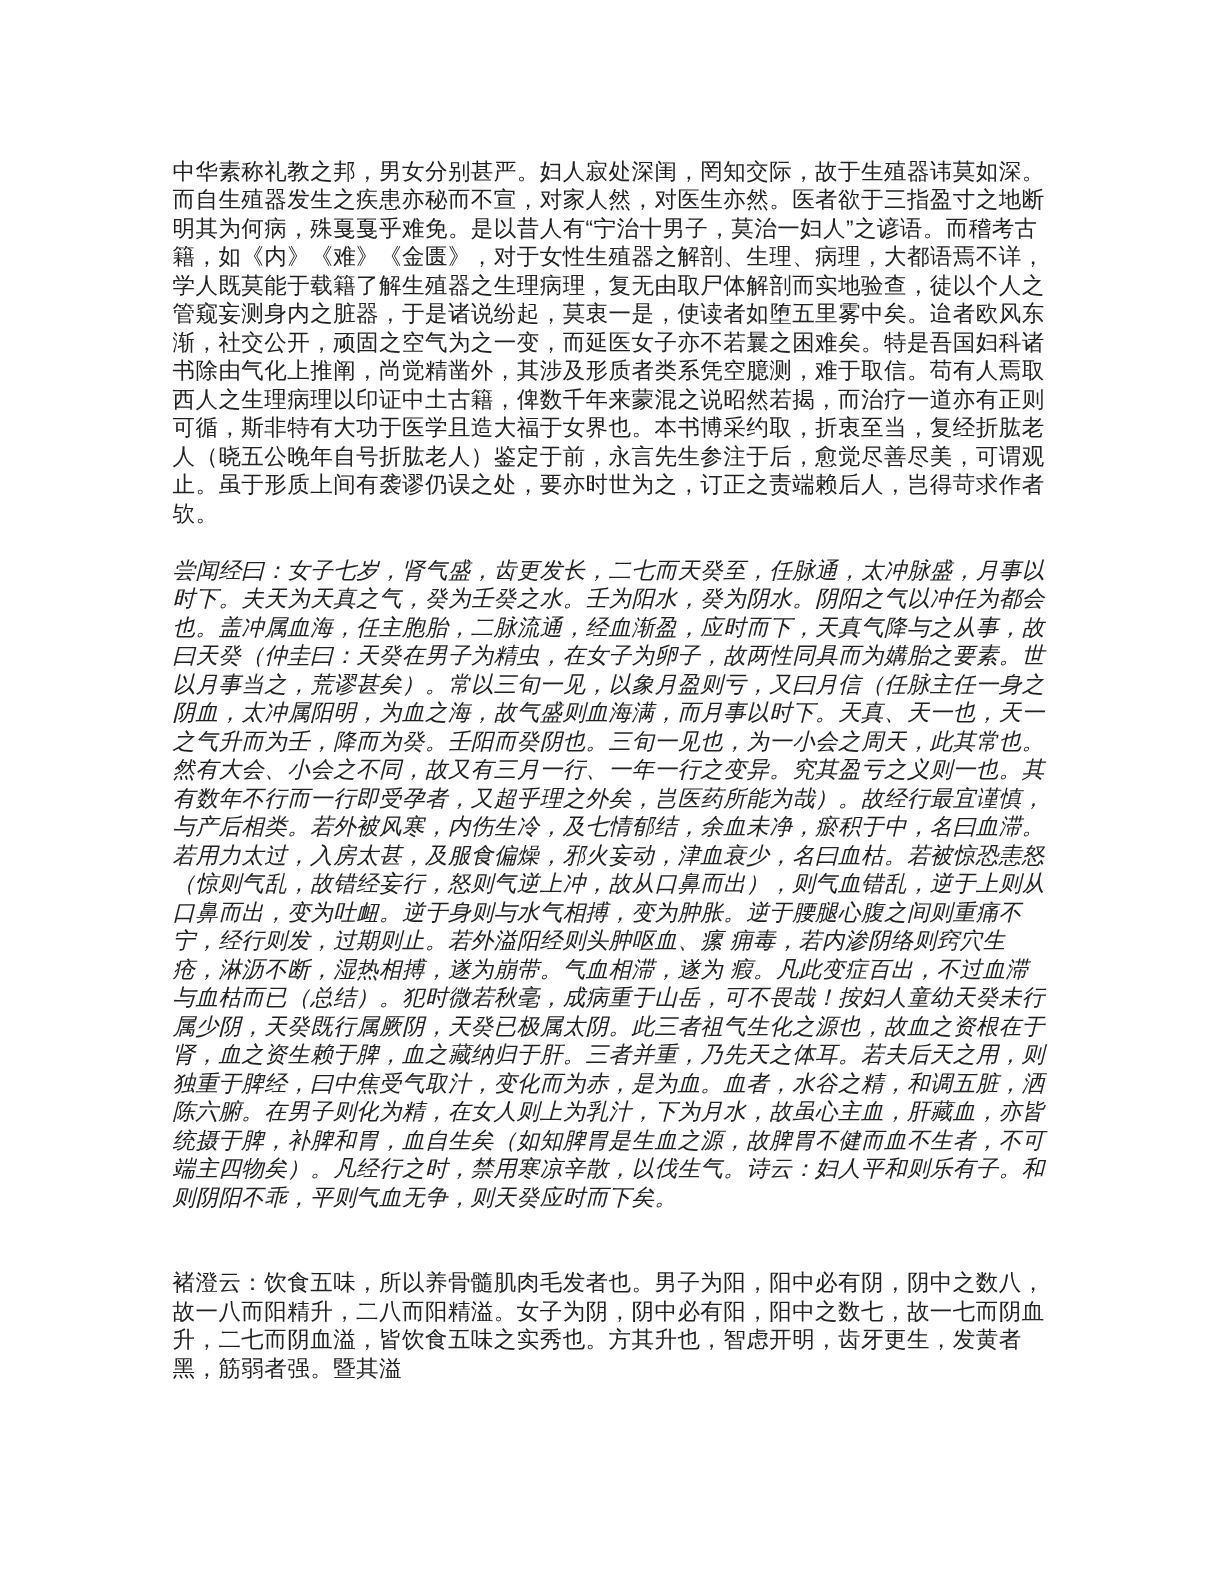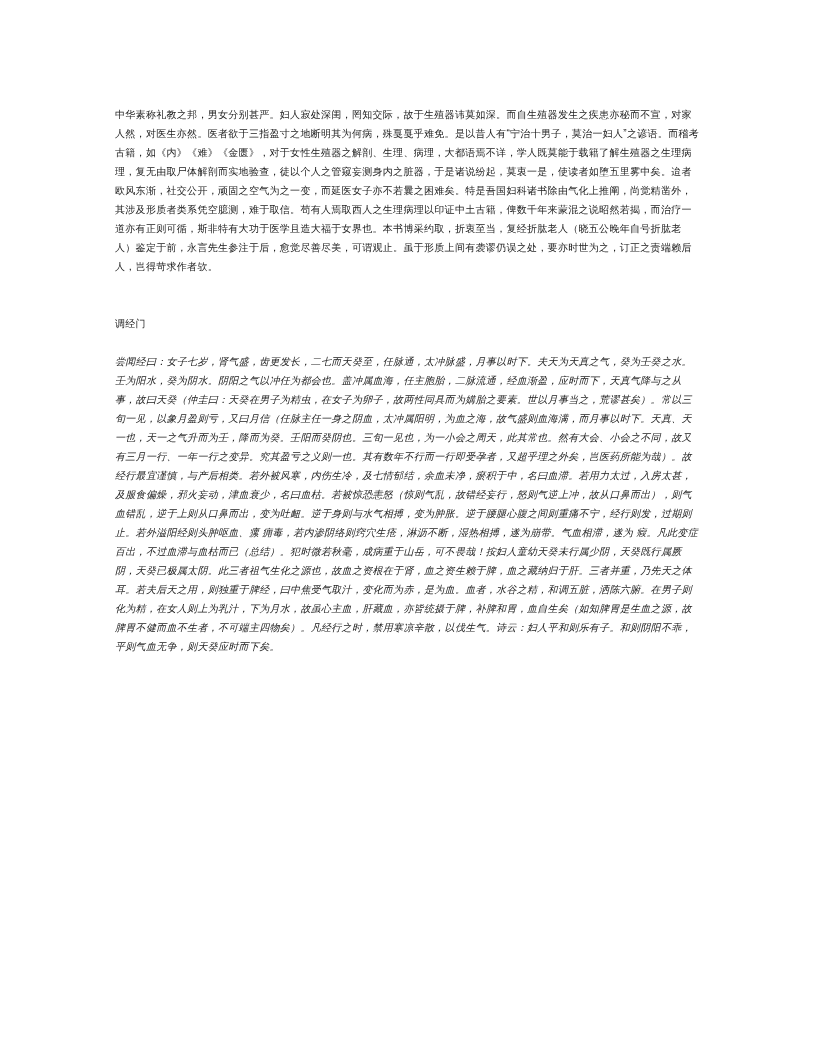--- a/index.html
+++ b/index.html
@@ -14,21 +14,21 @@
   }
   .page {
     width: 816px;
     height: 1056px;
     box-sizing: border-box;
     padding: 105px 116px 0 115px;
     background: #ffffff;
   }
   .content {
     font-family: "Liberation Sans", "DejaVu Sans", sans-serif;
-    font-size: 10px;
+    font-size: 15px;
     line-height: 19px;
     letter-spacing: 0.3px;
     color: #222222;
     text-align: left;
     word-break: break-all;
   }
   .content p {
     margin: 0;
   }
   
@@ -37,21 +37,21 @@
 </style>
 </head>
 <body>
 
 <div class="page">
   <div class="content">
 
     <p>中华素称礼教之邦，男女分别甚严。妇人寂处深闺，罔知交际，故于生殖器讳莫如深。而自生殖器发生之疾患亦秘而不宣，对家人然，对医生亦然。医者欲于三指盈寸之地断明其为何病，殊戛戛乎难免。是以昔人有“宁治十男子，莫治一妇人”之谚语。而稽考古籍，如《内》《难》《金匮》，对于女性生殖器之解剖、生理、病理，大都语焉不详，学人既莫能于载籍了解生殖器之生理病理，复无由取尸体解剖而实地验查，徒以个人之管窥妄测身内之脏器，于是诸说纷起，莫衷一是，使读者如堕五里雾中矣。迨者欧风东渐，社交公开，顽固之空气为之一变，而延医女子亦不若曩之困难矣。特是吾国妇科诸书除由气化上推阐，尚觉精凿外，其涉及形质者类系凭空臆测，难于取信。苟有人焉取西人之生理病理以印证中土古籍，俾数千年来蒙混之说昭然若揭，而治疗一道亦有正则可循，斯非特有大功于医学且造大福于女界也。本书博采约取，折衷至当，复经折肱老人（晓五公晚年自号折肱老人）鉴定于前，永言先生参注于后，愈觉尽善尽美，可谓观止。虽于形质上间有袭谬仍误之处，要亦时世为之，订正之责端赖后人，岂得苛求作者欤。</p>
 
 
-    <p class="gap-2">调经门</p>
 
 
     <p class="gap-1">尝闻经曰：女子七岁，肾气盛，齿更发长，二七而天癸至，任脉通，太冲脉盛，月事以时下。夫天为天真之气，癸为壬癸之水。壬为阳水，癸为阴水。阴阳之气以冲任为都会也。盖冲属血海，任主胞胎，二脉流通，经血渐盈，应时而下，天真气降与之从事，故曰天癸（仲圭曰：天癸在男子为精虫，在女子为卵子，故两性同具而为媾胎之要素。世以月事当之，荒谬甚矣）。常以三旬一见，以象月盈则亏，又曰月信（任脉主任一身之阴血，太冲属阳明，为血之海，故气盛则血海满，而月事以时下。天真、天一也，天一之气升而为壬，降而为癸。壬阳而癸阴也。三旬一见也，为一小会之周天，此其常也。然有大会、小会之不同，故又有三月一行、一年一行之变异。究其盈亏之义则一也。其有数年不行而一行即受孕者，又超乎理之外矣，岂医药所能为哉）。故经行最宜谨慎，与产后相类。若外被风寒，内伤生冷，及七情郁结，余血未净，瘀积于中，名曰血滞。若用力太过，入房太甚，及服食偏燥，邪火妄动，津血衰少，名曰血枯。若被惊恐恚怒（惊则气乱，故错经妄行，怒则气逆上冲，故从口鼻而出），则气血错乱，逆于上则从口鼻而出，变为吐衄。逆于身则与水气相搏，变为肿胀。逆于腰腿心腹之间则重痛不宁，经行则发，过期则止。若外溢阳经则头肿呕血、瘰 痈毒，若内渗阴络则窍穴生疮，淋沥不断，湿热相搏，遂为崩带。气血相滞，遂为 瘕。凡此变症百出，不过血滞与血枯而已（总结）。犯时微若秋毫，成病重于山岳，可不畏哉！按妇人童幼天癸未行属少阴，天癸既行属厥阴，天癸已极属太阴。此三者祖气生化之源也，故血之资根在于肾，血之资生赖于脾，血之藏纳归于肝。三者并重，乃先天之体耳。若夫后天之用，则独重于脾经，曰中焦受气取汁，变化而为赤，是为血。血者，水谷之精，和调五脏，洒陈六腑。在男子则化为精，在女人则上为乳汁，下为月水，故虽心主血，肝藏血，亦皆统摄于脾，补脾和胃，血自生矣（如知脾胃是生血之源，故脾胃不健而血不生者，不可端主四物矣）。凡经行之时，禁用寒凉辛散，以伐生气。诗云：妇人平和则乐有子。和则阴阳不乖，平则气血无争，则天癸应时而下矣。</p>
 
 
+    <p class="gap-2">褚澄云：饮食五味，所以养骨髓肌肉毛发者也。男子为阳，阳中必有阴，阴中之数八，故一八而阳精升，二八而阳精溢。女子为阴，阴中必有阳，阳中之数七，故一七而阴血升，二七而阴血溢，皆饮食五味之实秀也。方其升也，智虑开明，齿牙更生，发黄者黑，筋弱者强。暨其溢</p>
 
   </div>
 </div>
 
 </body></html>

